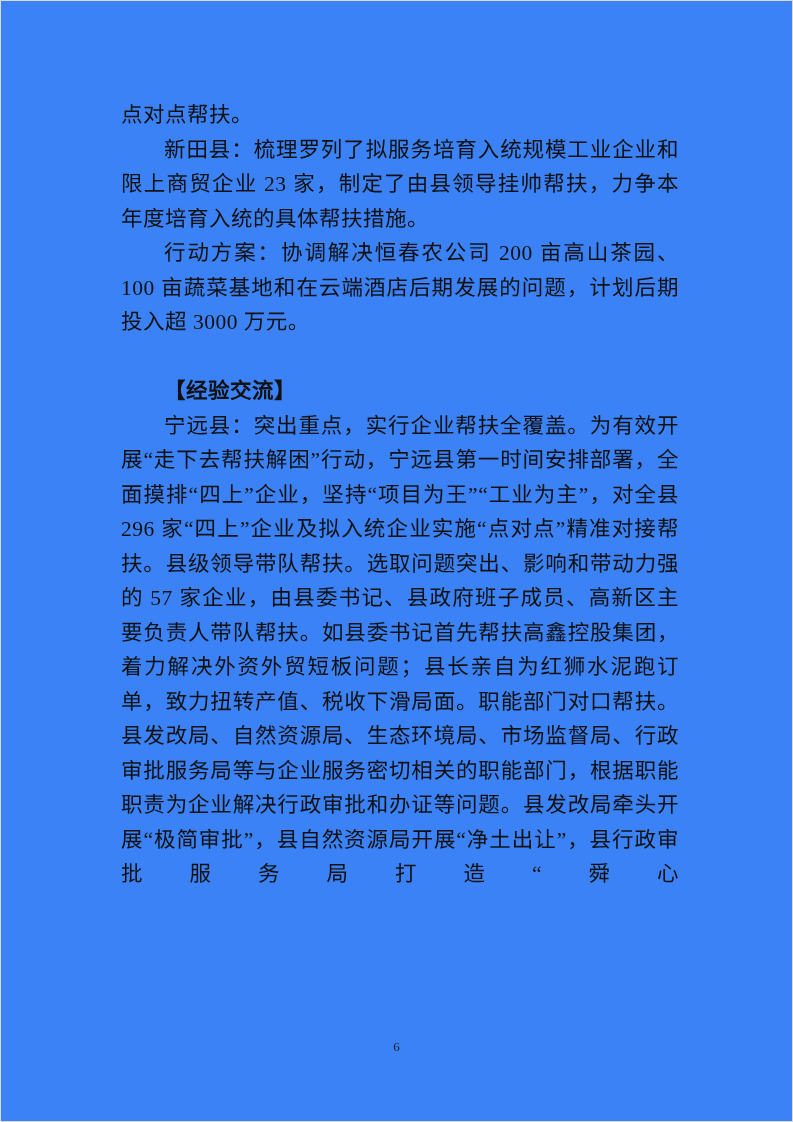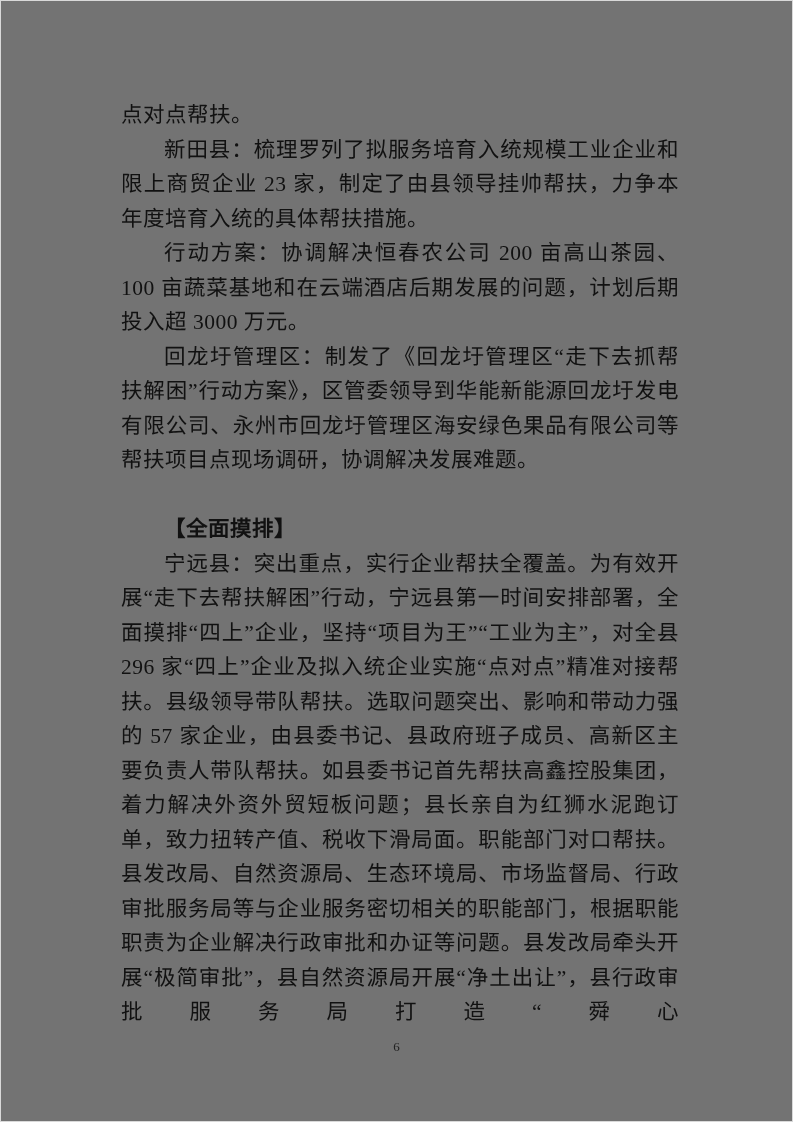--- a/index.html
+++ b/index.html
@@ -4,21 +4,21 @@
 <style>
   html, body {
     margin: 0;
     padding: 0;
     background: #ffffff;
   }
   .page {
     position: relative;
     width: 793px;
     height: 1122px;
-    background: #737373;
+    background: #3b82f6;
     box-sizing: border-box;
     border: 1px solid #d9d9d9;
     overflow: hidden;
     font-family: "Liberation Serif", "DejaVu Serif", serif;
     color: #111111;
   }
   .doc-body {
     position: absolute;
     left: 120px;
     top: 97px;
@@ -66,23 +66,22 @@
 <div class="page">
 
   <div class="doc-body">
 
     <p class="para no-indent"><span>点对点帮扶。</span></p>
 
     <p class="para"><span class="lead">新田县：</span><span>梳理罗列了拟服务培育入统规模工业企业和限上商贸企业 23 家，制定了由县领导挂帅帮扶，力争本年度培育入统的具体帮扶措施。</span></p>
 
     <p class="para"><span class="lead">行动方案：</span><span>协调解决恒春农公司 200 亩高山茶园、100 亩蔬菜基地和在云端酒店后期发展的问题，计划后期投入超 3000 万元。</span></p>
 
-    <p class="para"><span class="lead">回龙圩管理区：</span><span>制发了《回龙圩管理区“走下去抓帮扶解困”行动方案》，区管委领导到华能新能源回龙圩发电有限公司、永州市回龙圩管理区海安绿色果品有限公司等帮扶项目点现场调研，协调解决发展难题。</span></p>
 
-    <p class="section-header"><span>【全面摸排】</span></p>
+    <p class="section-header"><span>【经验交流】</span></p>
 
     <p class="para runover"><span class="lead">宁远县：突出重点，实行企业帮扶全覆盖。</span><span>为有效开展“走下去帮扶解困”行动，宁远县第一时间安排部署，全面摸排“四上”企业，坚持“项目为王”“工业为主”，对全县 296 家“四上”企业及拟入统企业实施“点对点”精准对接帮扶。</span><span class="bold-run">县级领导带队帮扶。</span><span>选取问题突出、影响和带动力强的 57 家企业，由县委书记、县政府班子成员、高新区主要负责人带队帮扶。如县委书记首先帮扶高鑫控股集团，着力解决外资外贸短板问题；县长亲自为红狮水泥跑订单，致力扭转产值、税收下滑局面。</span><span class="bold-run">职能部门对口帮扶。</span><span>县发改局、自然资源局、生态环境局、市场监督局、行政审批服务局等与企业服务密切相关的职能部门，根据职能职责为企业解决行政审批和办证等问题。县发改局牵头开展“极简审批”，县自然资源局开展“净土出让”，县行政审批服务局打造“舜心</span></p>
 
   </div>
 
   <div class="footer">6</div>
 
 </div>
 
 </body></html>

